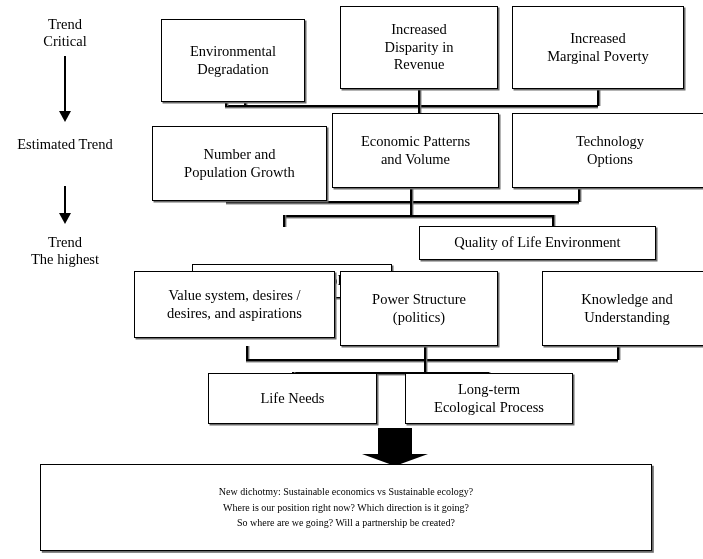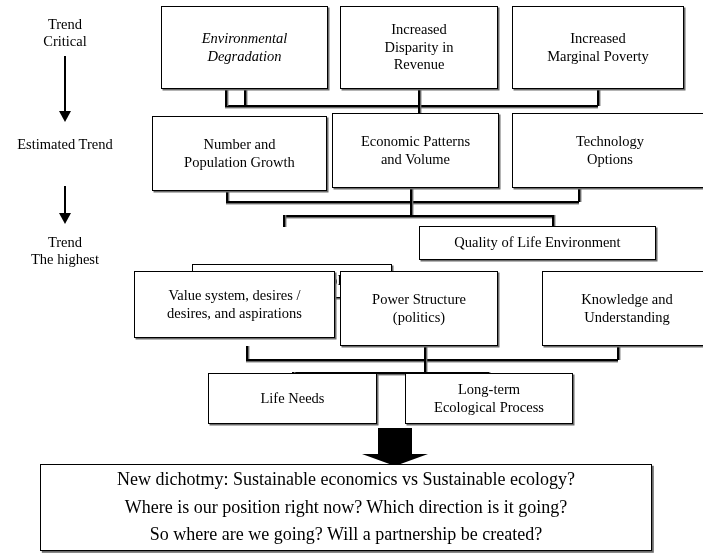--- a/index.html
+++ b/index.html
@@ -100,21 +100,21 @@
   .conclusion {
     position: absolute;
     box-sizing: border-box;
     border: 1.8px solid #000;
     background: #ffffff;
     box-shadow: 1.8px 1.8px 0 0 #6b6b6b;
     display: flex;
     align-items: center;
     justify-content: center;
     text-align: center;
-    font-size: 18px;
+    font-size: 10px;
     line-height: 1.55;
     white-space: pre-line;
     z-index: 3;
   }
 </style>
 </head>
 <body>
 
 <div id="canvas">
 
@@ -129,38 +129,38 @@
   <div class="axis-label" style="left:2px; top:136px; width:126px;">Estimated Trend</div>
 
   <div class="axis-arrow" style="left:50px; top:186px; width:30px; height:38px;">
     <div class="shaft" style="height:28px;"></div>
     <div class="head"></div>
   </div>
 
   <div class="axis-label" style="left:10px; top:234px; width:110px;">Trend
 The highest</div>
 
-  <div class="box" style="left:161px; top:6px; width:167px; height:83px;font-style:italic;">Environmental
+  <div class="box" style="left:161px; top:19px; width:144px; height:83px;">Environmental
 Degradation</div>
 
   <div class="box" style="left:340px; top:6px; width:158px; height:83px;">Increased
 Disparity in
 Revenue</div>
 
   <div class="box" style="left:512px; top:6px; width:172px; height:83px;">Increased
 Marginal Poverty</div>
 
   <div class="ln-v" style="left:244px; top:89px; height:17px;"></div>
   <div class="ln-v" style="left:418px; top:89px; height:17px;"></div>
   <div class="ln-v" style="left:597px; top:89px; height:17px;"></div>
   <div class="ln-h" style="left:225px; top:105px; width:373px;"></div>
   <div class="ln-v" style="left:225px; top:89px; height:17px;"></div>
   <div class="ln-v" style="left:418px; top:105px; height:9px;"></div>
 
-  <div class="box" style="left:152px; top:116px; width:175px; height:75px;">Number and
+  <div class="box" style="left:152px; top:126px; width:175px; height:75px;">Number and
 Population Growth</div>
 
   <div class="box" style="left:332px; top:113px; width:167px; height:75px;">Economic Patterns
 and Volume</div>
 
   <div class="box" style="left:512px; top:113px; width:196px; height:75px;">Technology
 Options</div>
 
   <div class="ln-v" style="left:226px; top:188px; height:14px;"></div>
   <div class="ln-v" style="left:410px; top:188px; height:14px;"></div>

